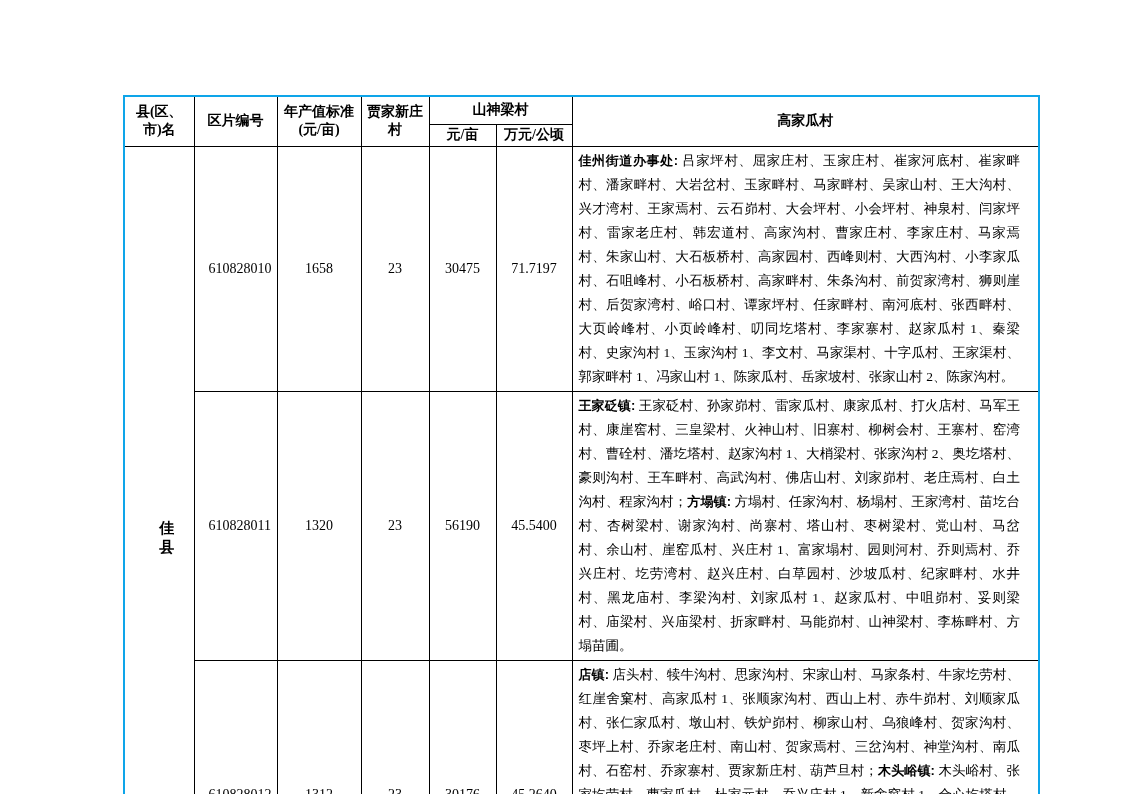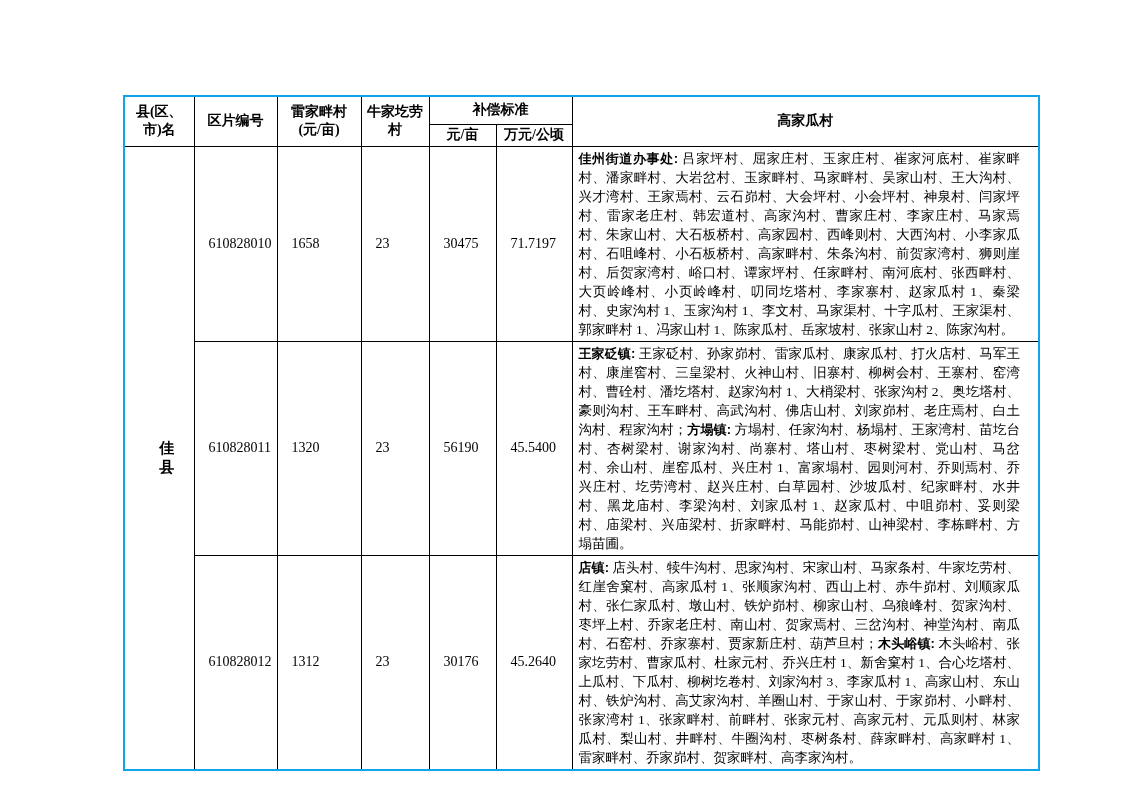--- a/index.html
+++ b/index.html
@@ -24,25 +24,25 @@
     padding:1px 3px;line-height:18px;
   }
   tr.h1{height:28px;}
   tr.h2{height:22px;}
   td.county{
     text-align:center;font-weight:bold;font-size:15px;
     letter-spacing:2px;
     padding-left:18px;
   }
   td.num{
-    text-align:left;font-size:14px;padding:0 14px;
+    text-align:center;font-size:14px;padding:0 14px;
   }
   td.desc{
     vertical-align:top;
-    font-size:13.5px;line-height:19px;
+    font-size:13.5px;line-height:24px;
     padding:2px 18px 2px 6px;
     text-align:justify;
   }
   td.desc .town{
     font-weight:bold;
     font-family:"Liberation Sans","DejaVu Sans",sans-serif;
     font-size:13px;
   }
   tbody tr:nth-child(1){height:178px;}
   tbody tr:nth-child(2){height:173px;}
@@ -59,23 +59,23 @@
       <col style="width:84px">
       <col style="width:68px">
       <col style="width:67px">
       <col style="width:76px">
       <col style="width:467px">
     </colgroup>
     <thead>
       <tr class="h1">
         <th rowspan="2">县(区、市)名</th>
         <th rowspan="2">区片编号</th>
-        <th rowspan="2">雷家畔村(元/亩)</th>
-        <th rowspan="2">牛家圪劳村</th>
-        <th colspan="2">补偿标准</th>
+        <th rowspan="2">年产值标准(元/亩)</th>
+        <th rowspan="2">贾家新庄村</th>
+        <th colspan="2">山神梁村</th>
         <th rowspan="2">高家瓜村</th>
       </tr>
       <tr class="h2">
         <th>元/亩</th>
         <th>万元/公顷</th>
       </tr>
     </thead>
     <tbody id="table-body">
         <tr>
     <td class="county" rowspan="3">佳　县</td>

